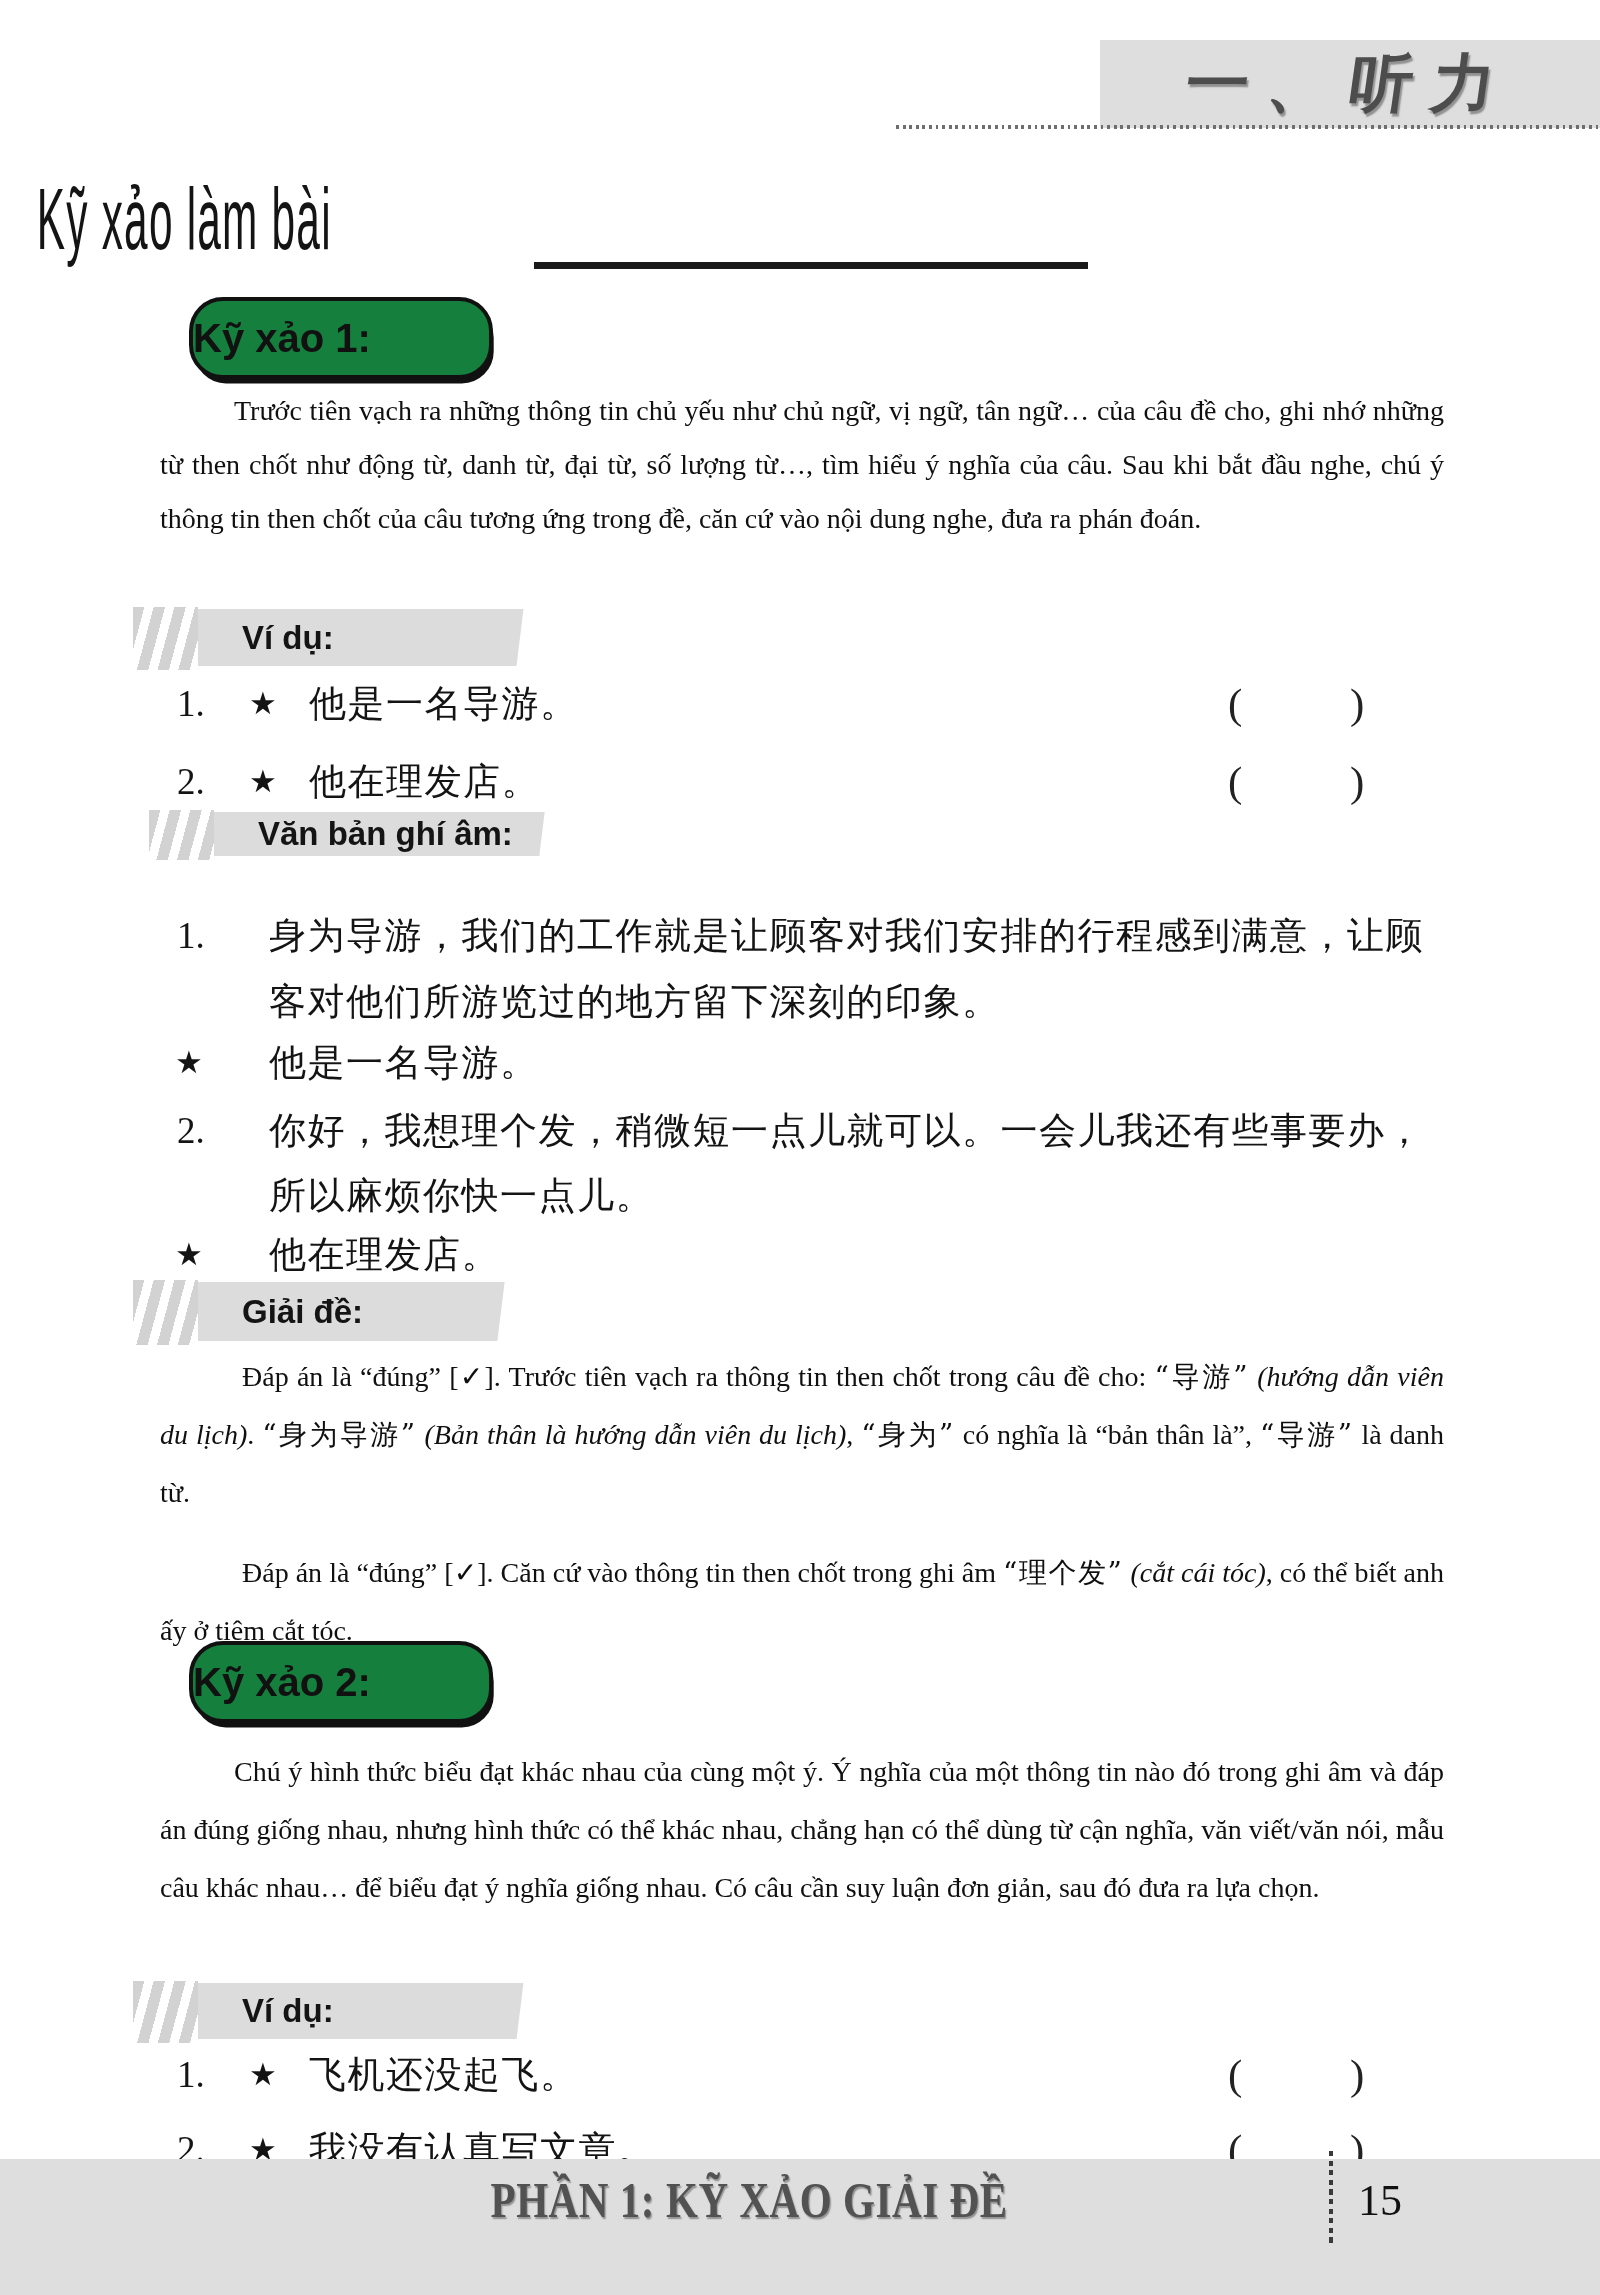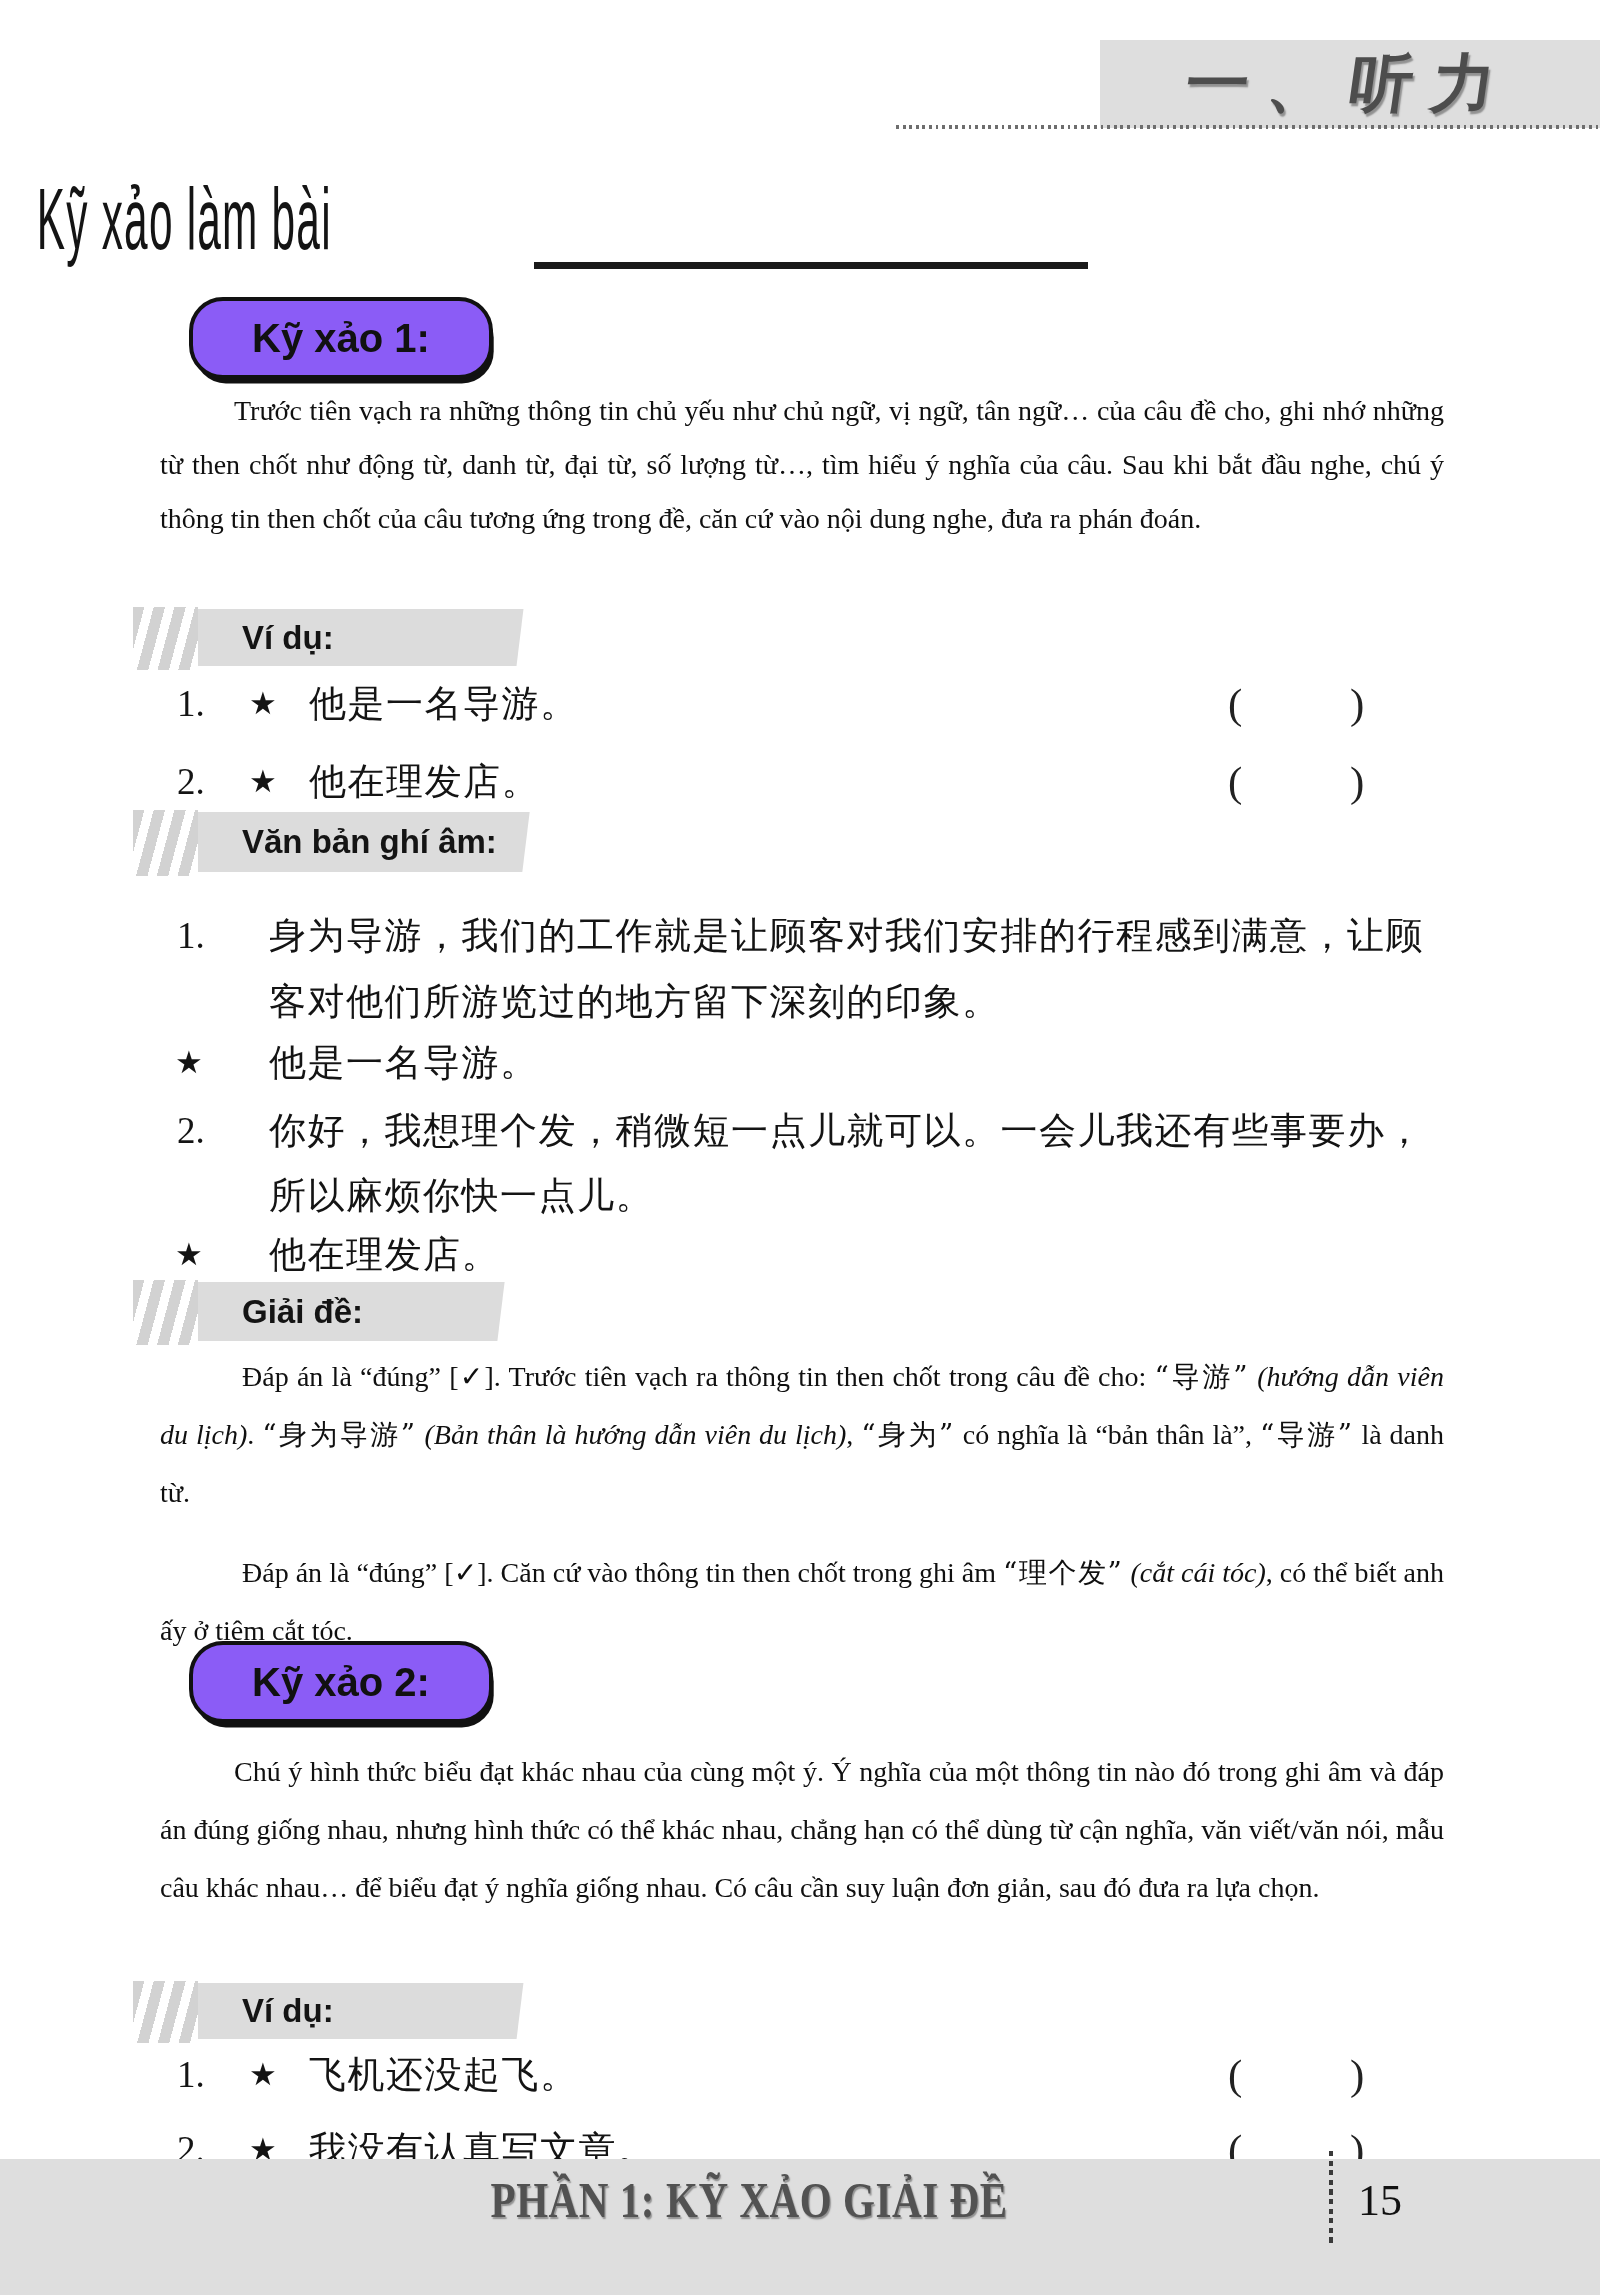--- a/index.html
+++ b/index.html
@@ -39,23 +39,23 @@
     font-family:"Liberation Sans",sans-serif;
     font-size:53px;font-weight:400;letter-spacing:1.5px;
     transform:scale(0.80,1.65);transform-origin:center top;
     white-space:nowrap;
   }
   .title-rule{position:absolute;left:534px;top:262px;width:554px;height:6.6px;background:#1a1a1a;}
 
   
   .skill-box{
     position:absolute;left:189px;width:296px;height:74px;
-    border:4.4px solid #111;border-radius:34px;background:#8b5cf6;
+    border:4.4px solid #111;border-radius:34px;background:#15803d;
     box-shadow:2.9px 6.6px 0 -2.2px #111;
-    display:flex;align-items:center;justify-content:center;
+    display:flex;align-items:center;justify-content:flex-start;
   }
   .skill-box .lbl{
     font-family:"Liberation Sans",sans-serif;
     font-weight:bold;font-size:40px;color:#111;white-space:nowrap;
   }
 
   
   .para{
     position:absolute;left:160px;width:1284px;
     font-size:28px;line-height:58px;text-align:justify;color:#101010;
@@ -146,21 +146,21 @@
     <span class="p-close">)</span>
   </div>
   <div class="ex-row" style="top:757px;">
     <span class="num">2.</span>
     <span class="star">★</span>
     <span class="zh-text zh">他在理发店。</span>
     <span class="p-open">(</span>
     <span class="p-close">)</span>
   </div>
 
-  <div class="band" style="top:812px;left:168px;width:358px;height:60px;">
+  <div class="band" style="top:812px;left:184px;width:358px;height:44px;">
     <div class="bg"></div>
     <div class="stripes"></div>
     <span class="band-label">Văn bản ghí âm:</span>
   </div>
 
   <div class="tr-row" style="top:909px;">
     <span class="num">1.</span>
     <span class="zh-text zh">身为导游，我们的工作就是让顾客对我们安排的行程感到满意，让顾</span>
   </div>
   <div class="tr-row" style="top:975px;">

